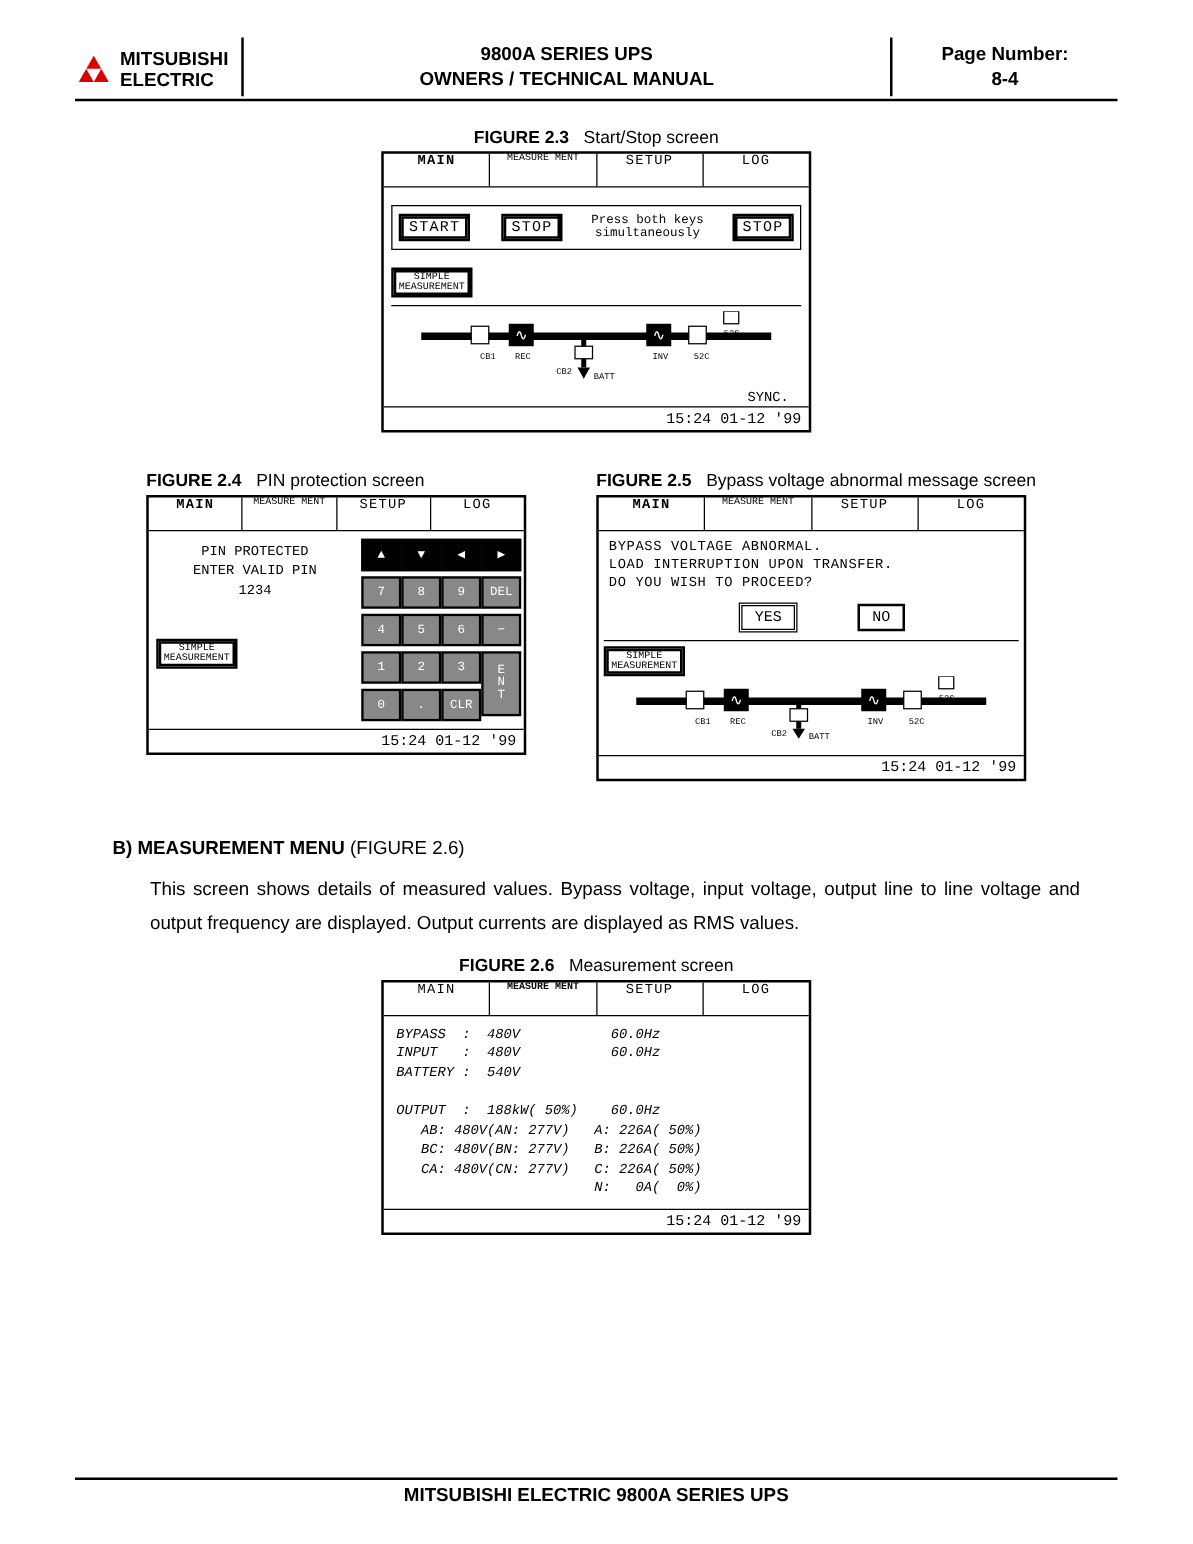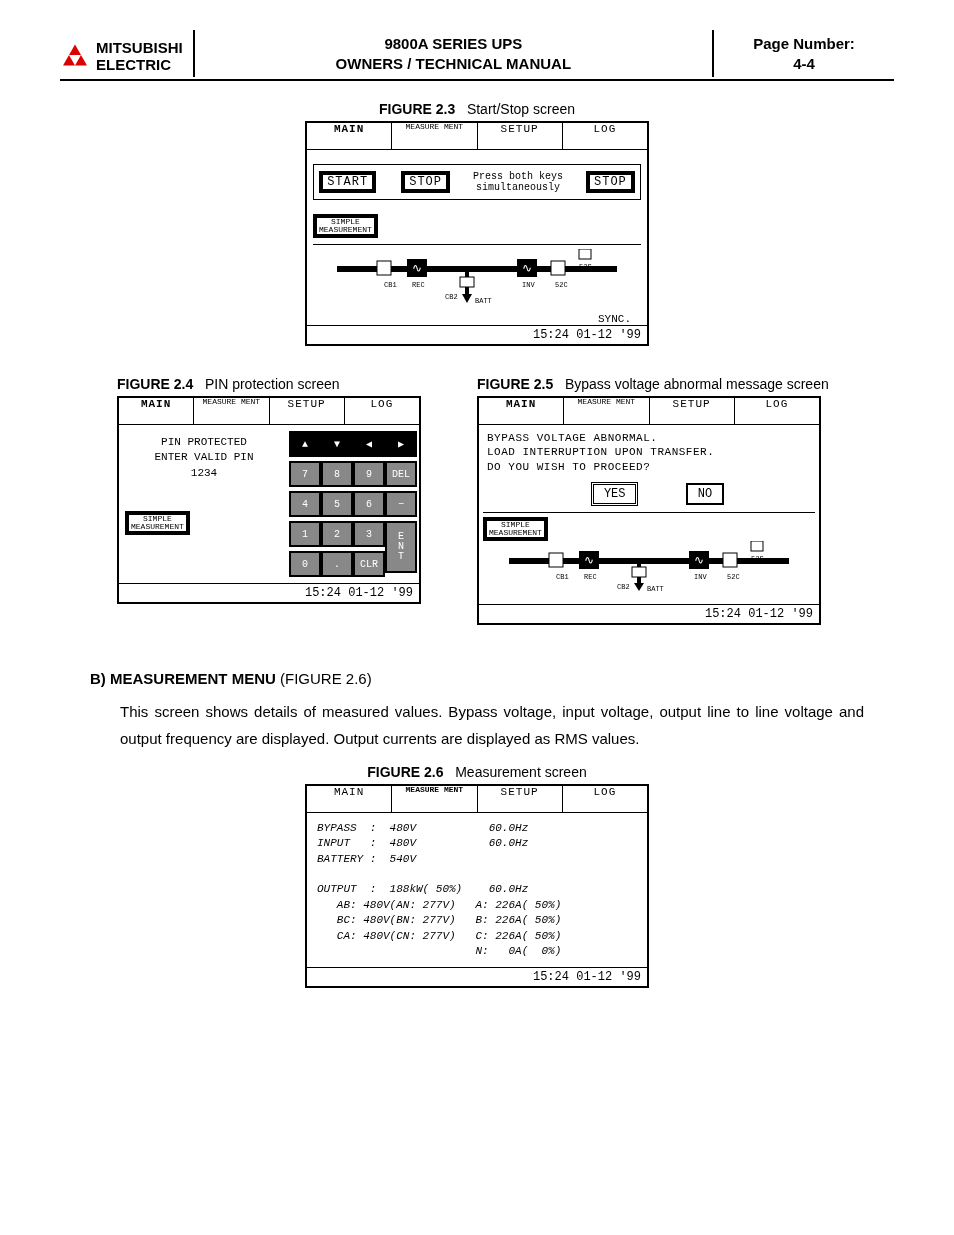--- a/index.html
+++ b/index.html
@@ -175,21 +175,21 @@
         <div>MITSUBISHI</div>
         <div>ELECTRIC</div>
       </div>
     </div>
     <div class="header-mid">
       <div>9800A SERIES UPS</div>
       <div>OWNERS / TECHNICAL MANUAL</div>
     </div>
     <div class="header-right">
       <div>Page Number:</div>
-      <div>4-4</div>
+      <div>8-4</div>
     </div>
   </div>
 
   <div class="fig-caption">
     <span class="fn">FIGURE 2.3</span>
     &nbsp;&nbsp;<span>Start/Stop screen</span>
   </div>
   <div style="display:flex; justify-content:center;">
     <div class="lcd">
       <div class="lcd-tabs">
@@ -386,13 +386,14 @@
 OUTPUT  :  188kW( 50%)    60.0Hz
    AB: 480V(AN: 277V)   A: 226A( 50%)
    BC: 480V(BN: 277V)   B: 226A( 50%)
    CA: 480V(CN: 277V)   C: 226A( 50%)
                         N:   0A(  0%)</div>
       </div>
       <div class="lcd-footer">15:24 01-12 '99</div>
     </div>
   </div>
 
+  <div class="footer">MITSUBISHI ELECTRIC 9800A SERIES UPS</div>
 </div>
 
 </body></html>

